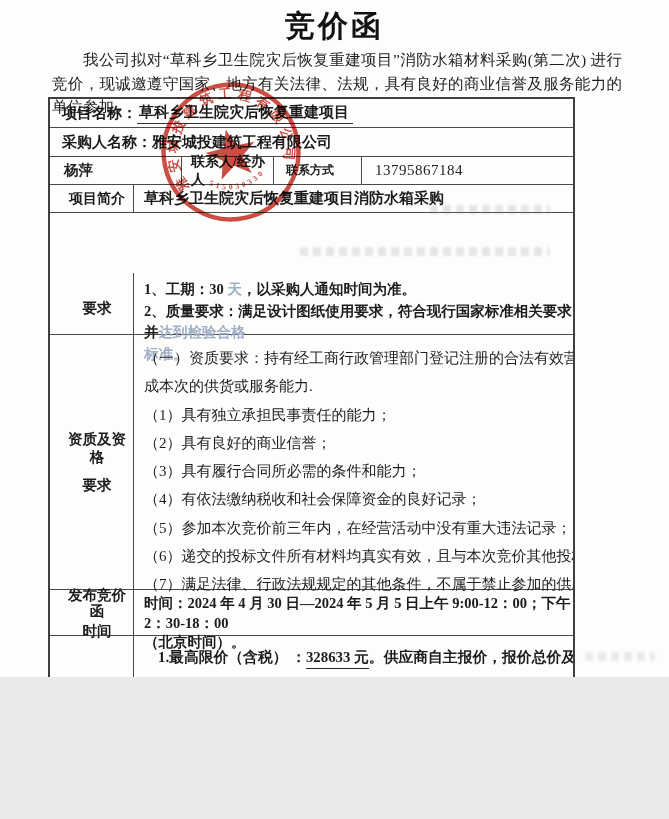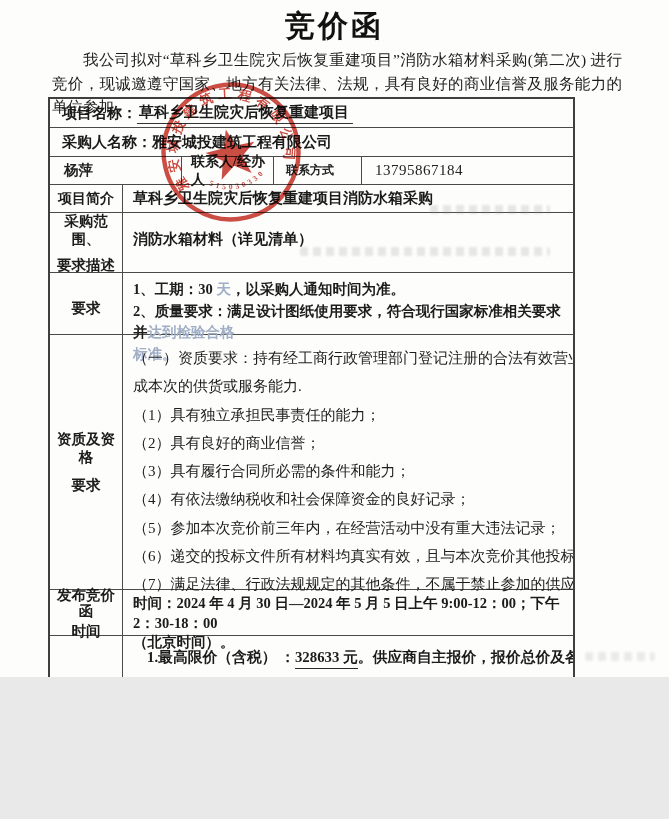--- a/index.html
+++ b/index.html
@@ -34,20 +34,21 @@
     display:flex;box-sizing:border-box;
     border-bottom:1.5px solid #4a4a4a;
   }
   .trow:last-child{border-bottom:none;}
   .cell{box-sizing:border-box;position:relative;}
   .label-cell{
     width:73px;flex:0 0 73px;border-right:1.5px solid #4a4a4a;
     display:flex;flex-direction:column;align-items:center;justify-content:center;
     font-weight:bold;font-size:14.5px;color:#1c1c1c;text-align:center;
     line-height:18px;
+    margin-left:11px;
   }
   .content-cell{flex:1 1 auto;padding-left:10px;}
   .r1{top:0;height:29px;}  .r2{top:29px;height:29px;}
   .r3{top:58px;height:28px;} .r4{top:86px;height:28px;}
   .r5{top:114px;height:60px;} .r6{top:174px;height:62px;}
   .r7{top:236px;height:255px;} .r8{top:491px;height:46px;}
   .r9{top:537px;height:173px;}
   .single-cell{
     flex:1 1 auto;display:flex;align-items:center;padding-left:12px;
     font-size:15px;font-weight:bold;color:#1a1a1a;
@@ -122,27 +123,20 @@
       <div class="cell c-name">联系人/经办人</div>
       <div class="cell c-name2">联系方式</div>
       <div class="cell c-phone">13795867184</div>
     </div>
 
     <div class="trow r4">
       <div class="cell label-cell" style="font-size:14px;">项目简介</div>
       <div class="cell content-cell cv-simple">草科乡卫生院灾后恢复重建项目消防水箱采购</div>
     </div>
 
-    <div class="trow r5">
-      <div class="cell label-cell">
-        <span>采购范围、</span>
-        <span style="margin-top:8px;">要求描述</span>
-      </div>
-      <div class="cell content-cell cv-top">消防水箱材料（详见清单）</div>
-    </div>
 
     <div class="trow r6">
       <div class="cell label-cell">
         <span style="margin-top:8px;">要求</span>
       </div>
       <div class="cell content-cell">
         <div><span>1、工期：30 </span><span class="faded">天</span><span>，以采购人通知时间为准。</span></div>
         <div><span>2、质量要求：满足设计图纸使用要求，符合现行国家标准相关要求并</span><span class="faded">达到检验合格</span></div>
         <div class="faded">标准。</div>
       </div>

